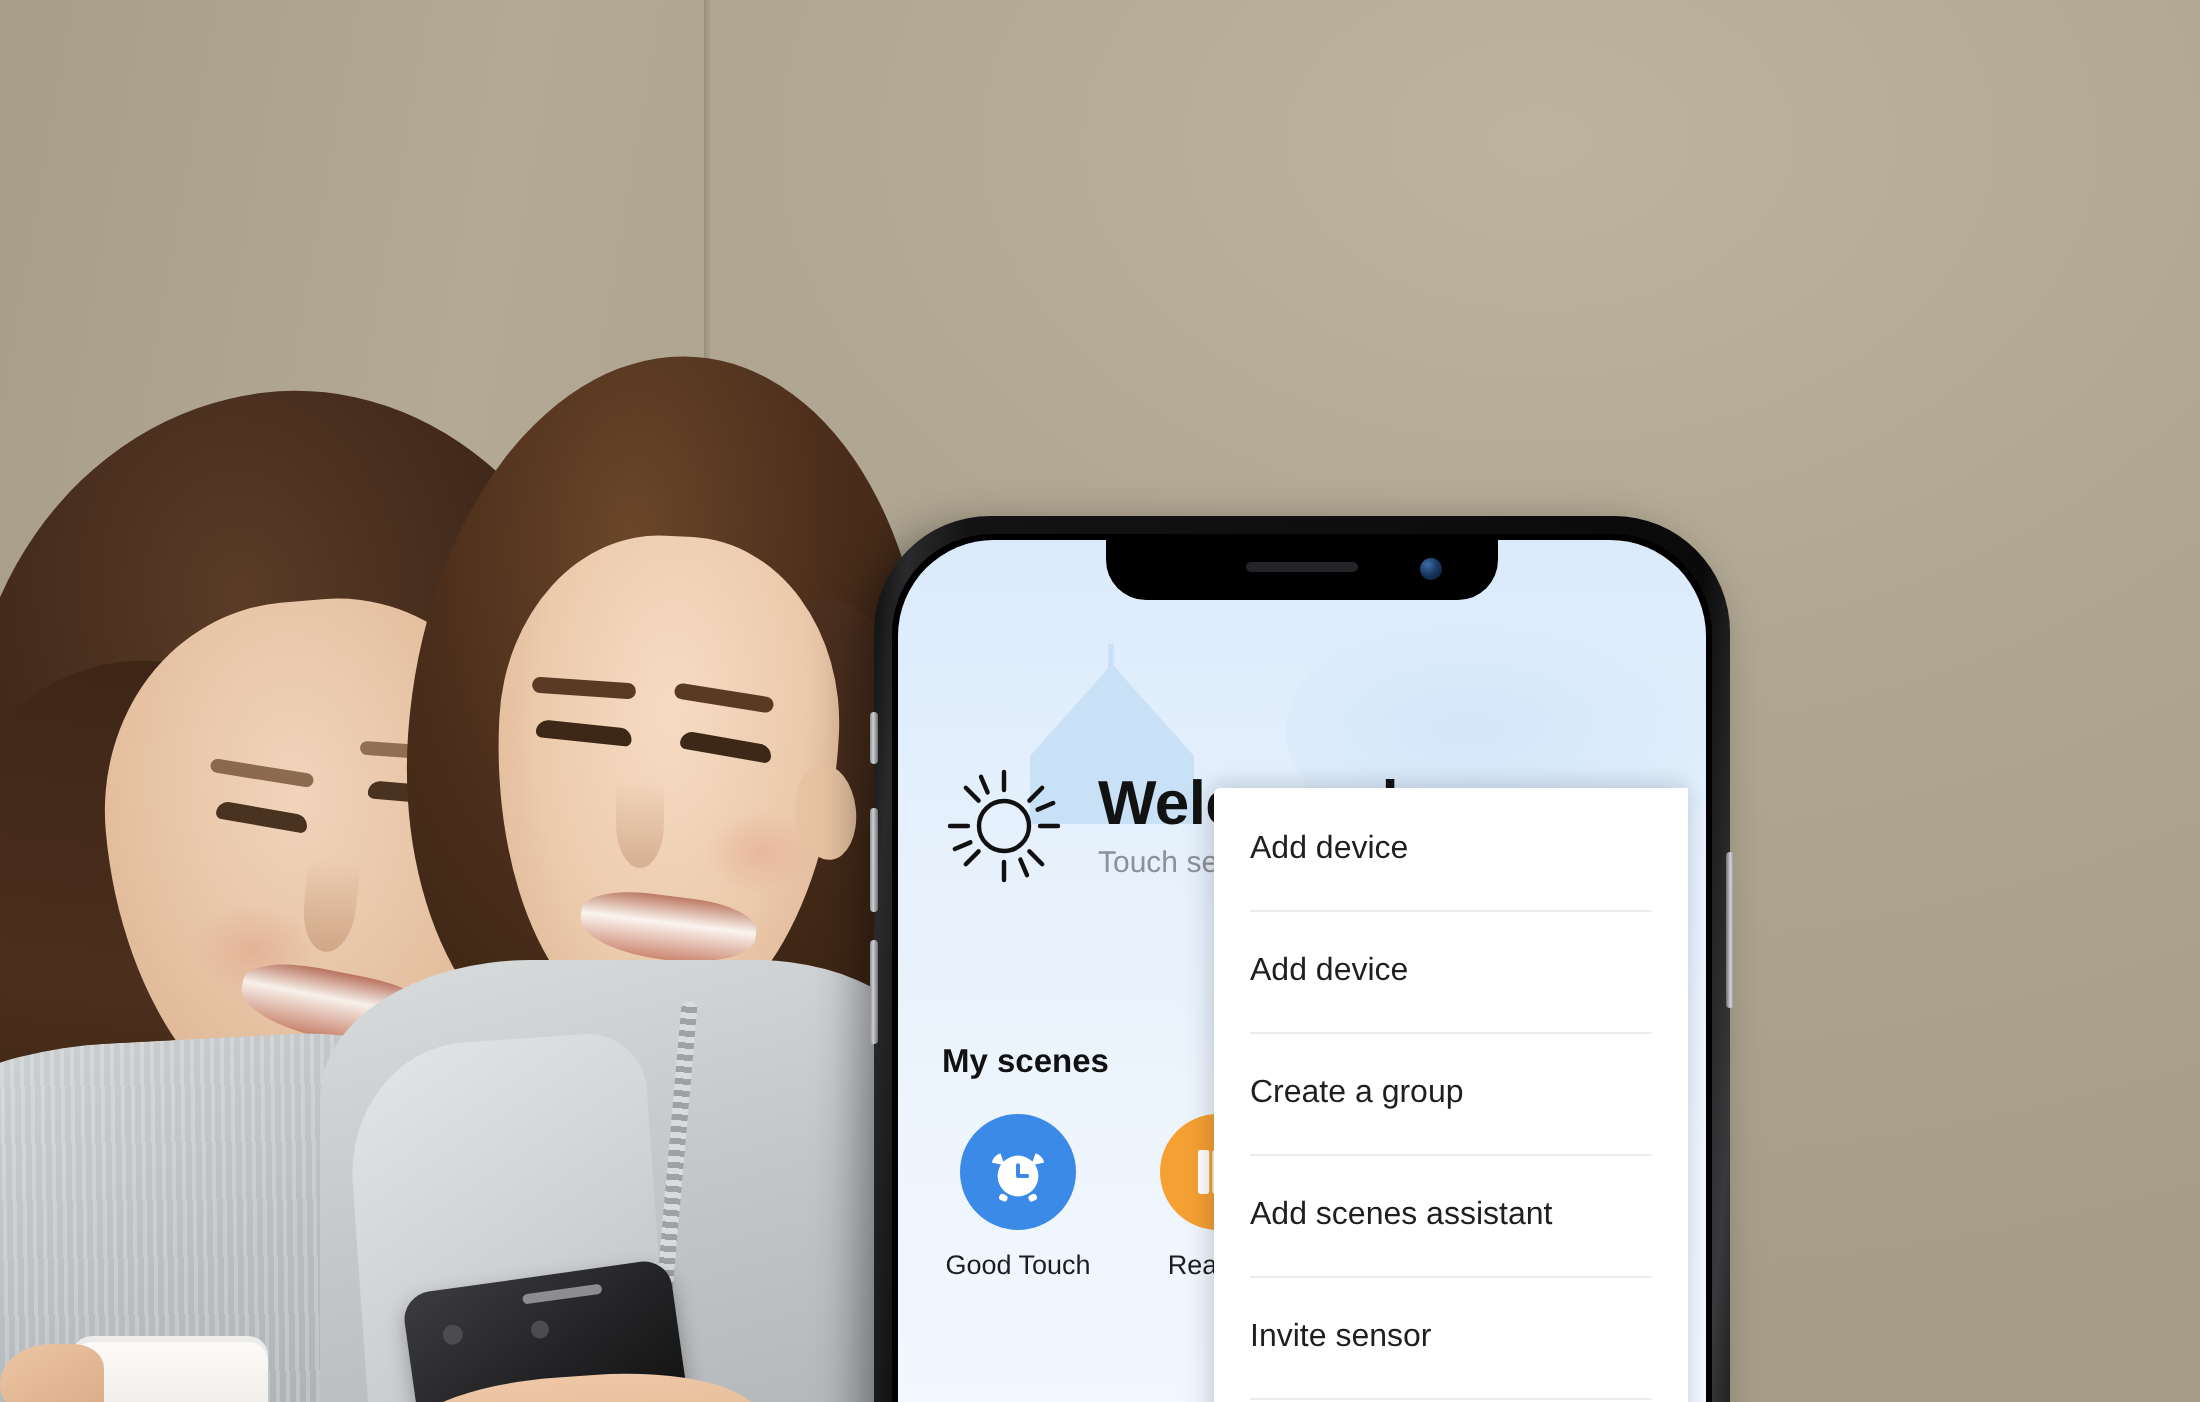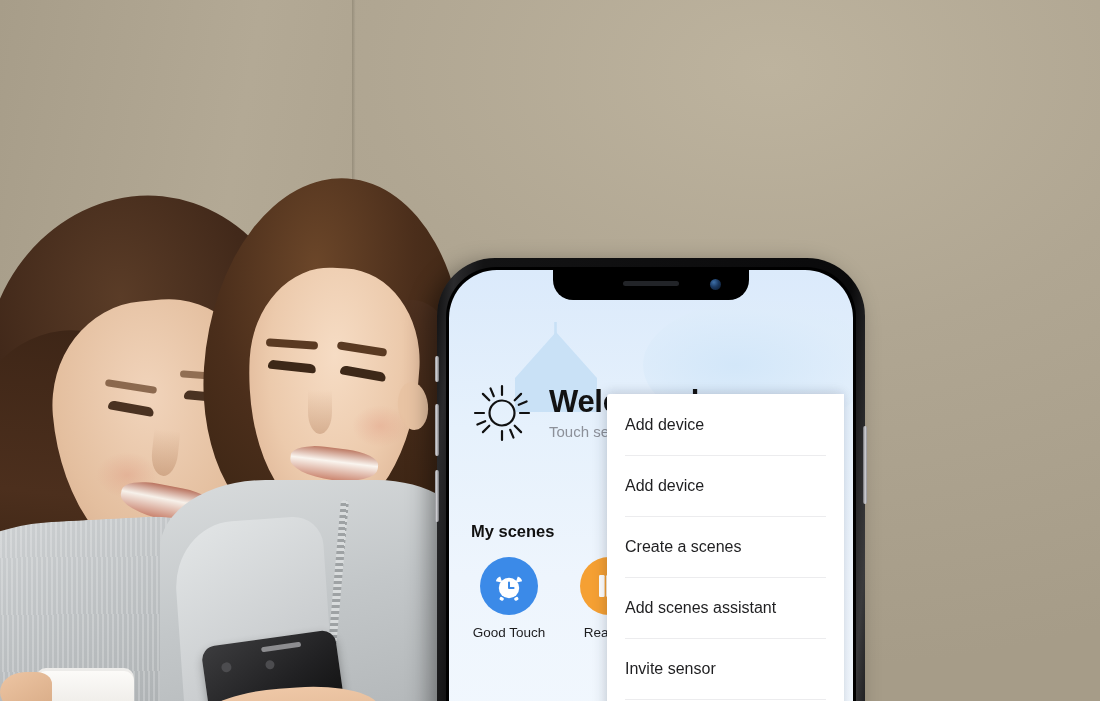--- a/index.html
+++ b/index.html
@@ -411,21 +411,21 @@
       </div>
 
       <div class="dropdown">
         <div class="menu-item">
           <span>Add device</span>
         </div>
         <div class="menu-item">
           <span>Add device</span>
         </div>
         <div class="menu-item">
-          <span>Create a scenes</span>
+          <span>Create a group</span>
         </div>
         <div class="menu-item">
           <span>Add scenes assistant</span>
         </div>
         <div class="menu-item">
           <span>Invite sensor</span>
         </div>
         <div class="menu-item"></div>
       </div>
 

